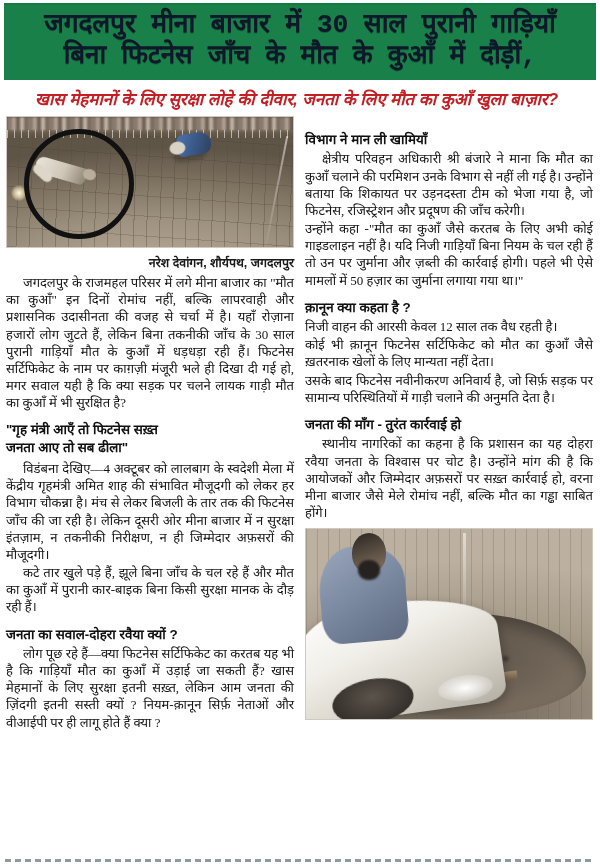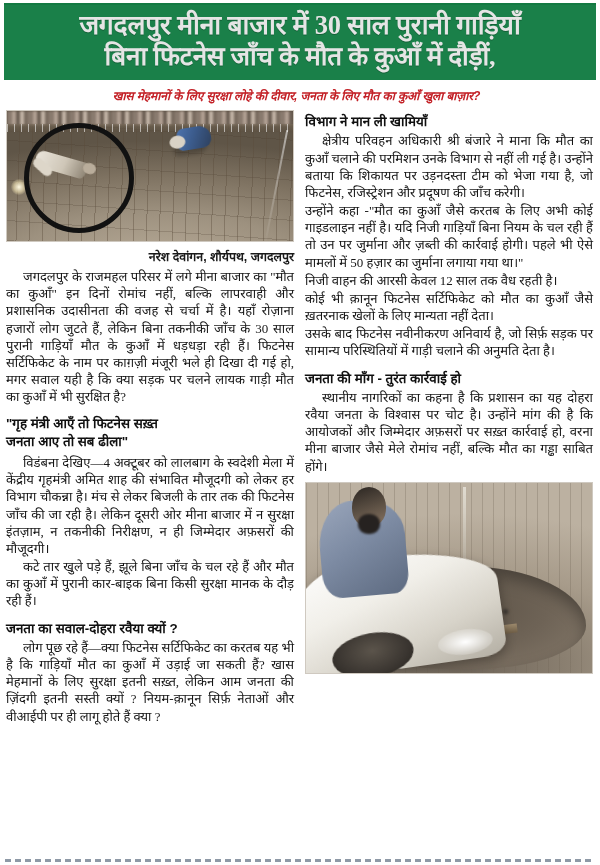--- a/index.html
+++ b/index.html
@@ -18,39 +18,39 @@
   }
 
   
   .masthead {
     background: #1a8049;
     padding: 4px 6px 7px 6px;
     margin: 3px 4px 0 4px;
     border-top: 2px solid #137a42;
   }
   .headline-line {
-    color: #e5e5e5;
-    font-family: Liberation Serif, serif;
+    color: #0f172a;
+    font-family: Liberation Mono, monospace;
     font-weight: bold;
     font-size: 26.5px;
     line-height: 1.22;
     letter-spacing: -0.2px;
     text-align: center;
     white-space: nowrap;
     text-shadow: 0 1px 0 rgba(0,0,0,0.25);
   }
   .headline-line.l2 { font-size: 26px; }
 
   
   .subhead {
     color: #c32026;
     font-family: "Liberation Sans", "DejaVu Sans", sans-serif;
     font-weight: bold;
     font-style: italic;
-    font-size: 12px;
+    font-size: 17px;
     text-align: center;
     white-space: nowrap;
     padding: 7px 7px 6px 0;
     letter-spacing: -0.1px;
   }
 
   
   .columns {
     display: flex;
     gap: 11px;
@@ -248,21 +248,21 @@
     color: #1a1a1a;
   }
   .sec-head {
     font-family: "Liberation Sans", "DejaVu Sans", sans-serif;
     font-weight: bold;
     font-size: 13.4px;
     line-height: 1.3;
     margin: 10px 0 2px 0;
     color: #101010;
   }
-  .sec-head.first { margin-top: 3px; }
+  .sec-head.first { margin-top: 15px; }
   .sec-head.quote { white-space: pre-line; margin-bottom: 4px; }
   p.body {
     font-size: 13px;
     line-height: 1.32;
     margin: 0 0 1px 0;
     text-align: justify;
     text-justify: inter-word;
     color: #151515;
     hyphens: none;
   }
@@ -319,20 +319,21 @@
   </div>
 
   <div class="col">
 
     <div class="sec-head first">विभाग ने मान ली खामियाँ</div>
 
     <p class="body indent">क्षेत्रीय परिवहन अधिकारी श्री बंजारे ने माना कि मौत का कुआँ चलाने की परमिशन उनके विभाग से नहीं ली गई है। उन्होंने बताया कि शिकायत पर उड़नदस्ता टीम को भेजा गया है, जो फिटनेस, रजिस्ट्रेशन और प्रदूषण की जाँच करेगी।</p>
 
     <p class="body">उन्होंने कहा -"मौत का कुआँ जैसे करतब के लिए अभी कोई गाइडलाइन नहीं है। यदि निजी गाड़ियाँ बिना नियम के चल रही हैं तो उन पर जुर्माना और ज़ब्ती की कार्रवाई होगी। पहले भी ऐसे मामलों में 50 हज़ार का जुर्माना लगाया गया था।"</p>
 
+    <div class="sec-head">क़ानून क्या कहता है ?</div>
 
     <p class="body">निजी वाहन की आरसी केवल 12 साल तक वैध रहती है।</p>
 
     <p class="body">कोई भी क़ानून फिटनेस सर्टिफिकेट को मौत का कुआँ जैसे ख़तरनाक खेलों के लिए मान्यता नहीं देता।</p>
 
     <p class="body">उसके बाद फिटनेस नवीनीकरण अनिवार्य है, जो सिर्फ़ सड़क पर सामान्य परिस्थितियों में गाड़ी चलाने की अनुमति देता है।</p>
 
     <div class="sec-head">जनता की माँग - तुरंत कार्रवाई हो</div>
 
     <p class="body indent">स्थानीय नागरिकों का कहना है कि प्रशासन का यह दोहरा रवैया जनता के विश्वास पर चोट है। उन्होंने मांग की है कि आयोजकों और जिम्मेदार अफ़सरों पर सख़्त कार्रवाई हो, वरना मीना बाजार जैसे मेले रोमांच नहीं, बल्कि मौत का गड्ढा साबित होंगे।</p>

